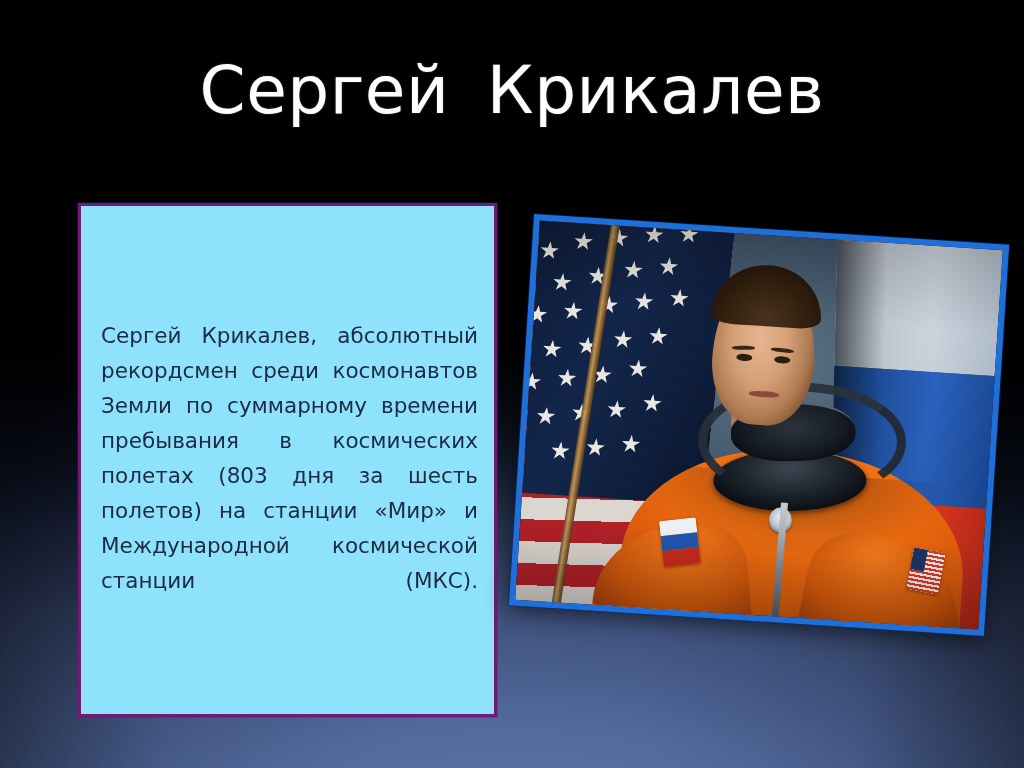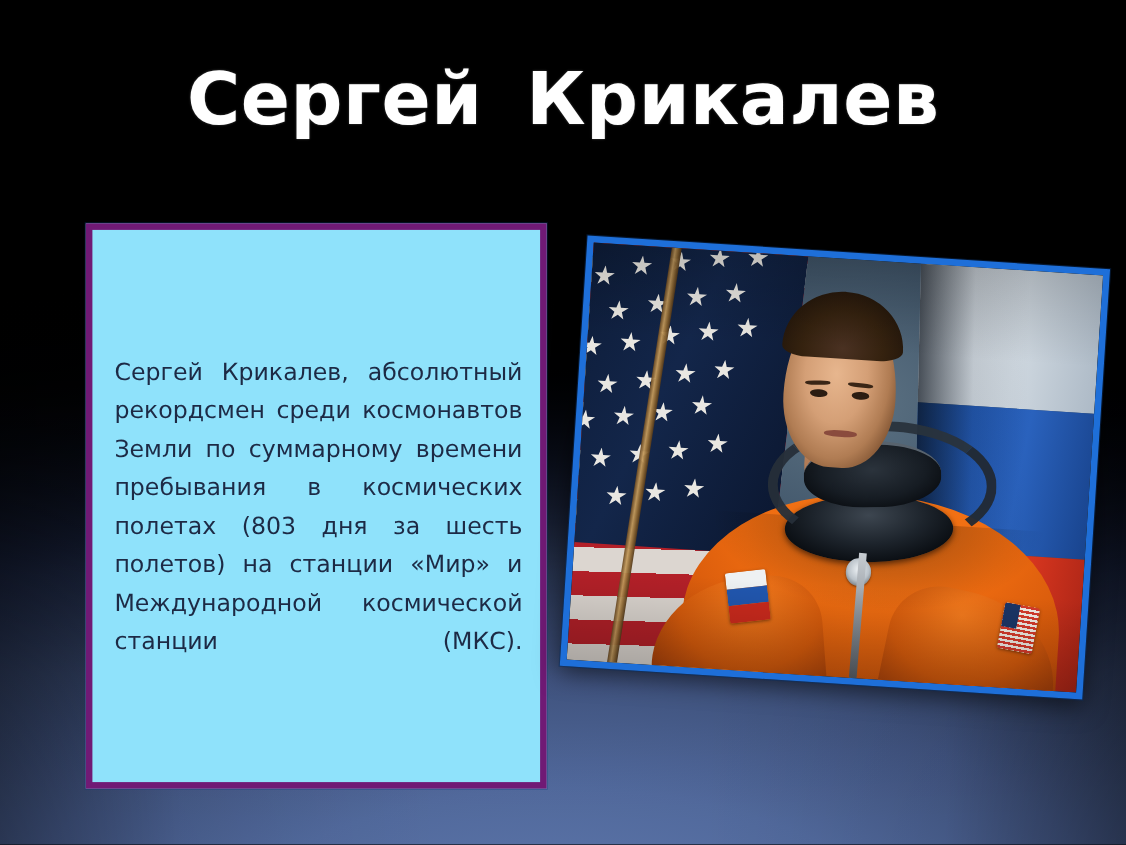--- a/index.html
+++ b/index.html
@@ -60,38 +60,38 @@
 
   
   .title {
     position: absolute;
     left: 0;
     right: 0;
     top: 56px;
     text-align: center;
     color: #ffffff;
     font-size: 66px;
-    font-weight: 700;
+    font-weight: 400;
     letter-spacing: 0.5px;
     word-spacing: 16px;
     line-height: 1.05;
     white-space: nowrap;
     text-shadow: 0 0 2px rgba(255,255,255,0.30);
   }
 
   
   .textbox {
     position: absolute;
     left: 78px;
     top: 203px;
     width: 419px;
     height: 514px;
     box-sizing: border-box;
     background: #8fe2fb;
-    border: 6px solid #701a75;
+    border: 3px solid #701a75;
     box-shadow: 0 0 0 1px rgba(8,60,120,0.35);
   }
   .textbox-body {
     position: absolute;
     left: 20px;
     right: 16px;
     top: 112px;
     color: #1d2a45;
     font-size: 21.5px;
     line-height: 1.63;

